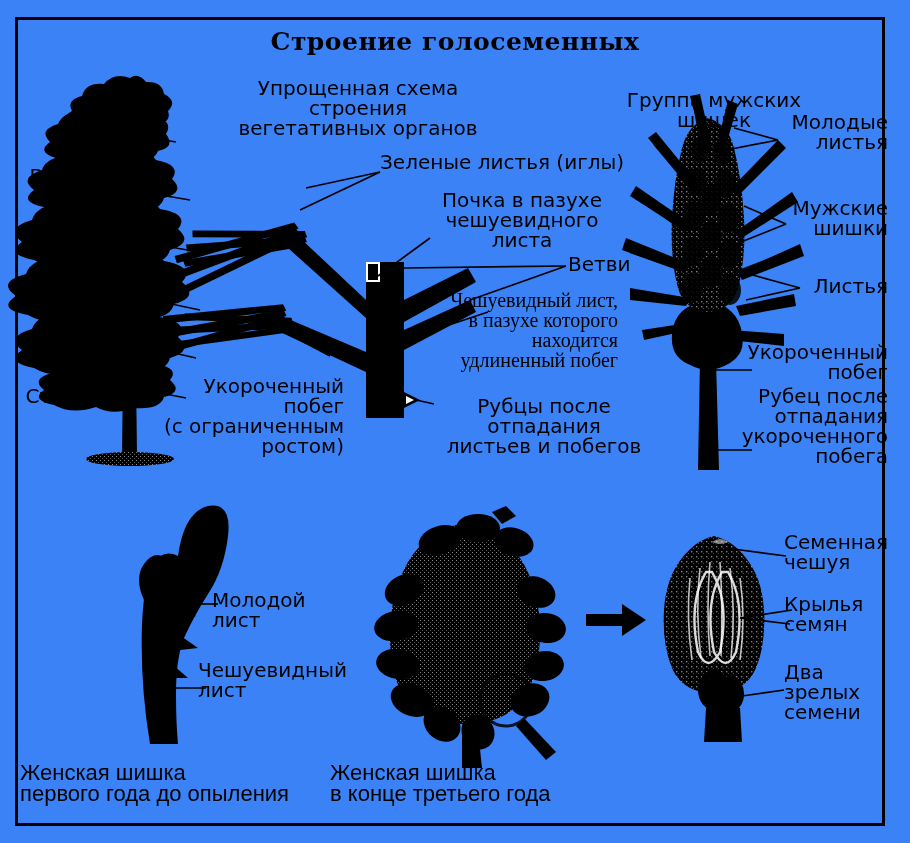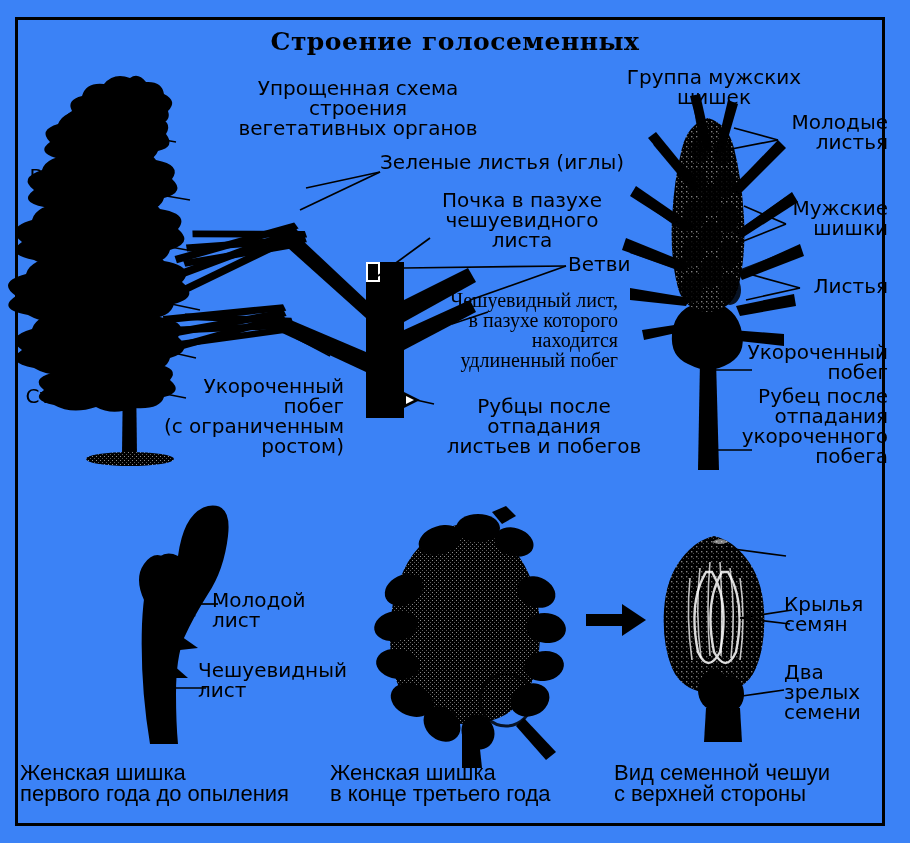--- a/index.html
+++ b/index.html
@@ -296,21 +296,21 @@
       <path class="ln" d="M740,618 L792,610"></path>
       <path class="ln" d="M740,618 L790,624"></path>
 
       <path class="ln" d="M742,696 L784,690"></path>
     </g>
   </svg>
 
   <div class="lbl c" style="left:238px;top:78px;width:240px;">Упрощенная схема строения
 вегетативных органов</div>
 
-  <div class="lbl c" style="left:596px;top:67px;width:236px;">Группа мужских шишек</div>
+  <div class="lbl c" style="left:596px;top:90px;width:236px;">Группа мужских шишек</div>
 
   <div class="lbl r" style="left:10px;top:166px;width:82px;">Ветви</div>
   <div class="lbl r" style="left:6px;top:386px;width:82px;">Ствол</div>
 
   <div class="lbl l" style="left:380px;top:152px;width:260px;">Зеленые листья (иглы)</div>
   <div class="lbl c" style="left:414px;top:190px;width:216px;">Почка в пазухе
 чешуевидного листа</div>
   <div class="lbl l" style="left:568px;top:254px;width:80px;">Ветви</div>
   <div class="lbl r" style="left:422px;top:290px;width:196px;font-family:Liberation Serif, serif;">Чешуевидный лист,
 в пазухе которого
@@ -332,26 +332,26 @@
   <div class="lbl r" style="left:736px;top:386px;width:152px;text-align:right;">Рубец после
 отпадания
 укороченного
 побега</div>
 
   <div class="lbl l" style="left:212px;top:590px;width:130px;">Молодой
 лист</div>
   <div class="lbl l" style="left:198px;top:660px;width:150px;">Чешуевидный
 лист</div>
 
+  <div class="lbl l" style="left:784px;top:532px;width:120px;">Семенная
+чешуя</div>
   <div class="lbl l" style="left:784px;top:594px;width:120px;">Крылья
 семян</div>
   <div class="lbl l" style="left:784px;top:662px;width:120px;">Два
 зрелых
 семени</div>
 
   <div class="cap" style="left:20px;top:762px;width:282px;">Женская шишка
 первого года до опыления</div>
   <div class="cap" style="left:330px;top:762px;width:268px;">Женская шишка
 в конце третьего года</div>
-  <div class="cap" style="left:614px;top:762px;width:262px;">Вид семенной чешуи
-с верхней стороны</div>
 
 </div>
 
 </body></html>

